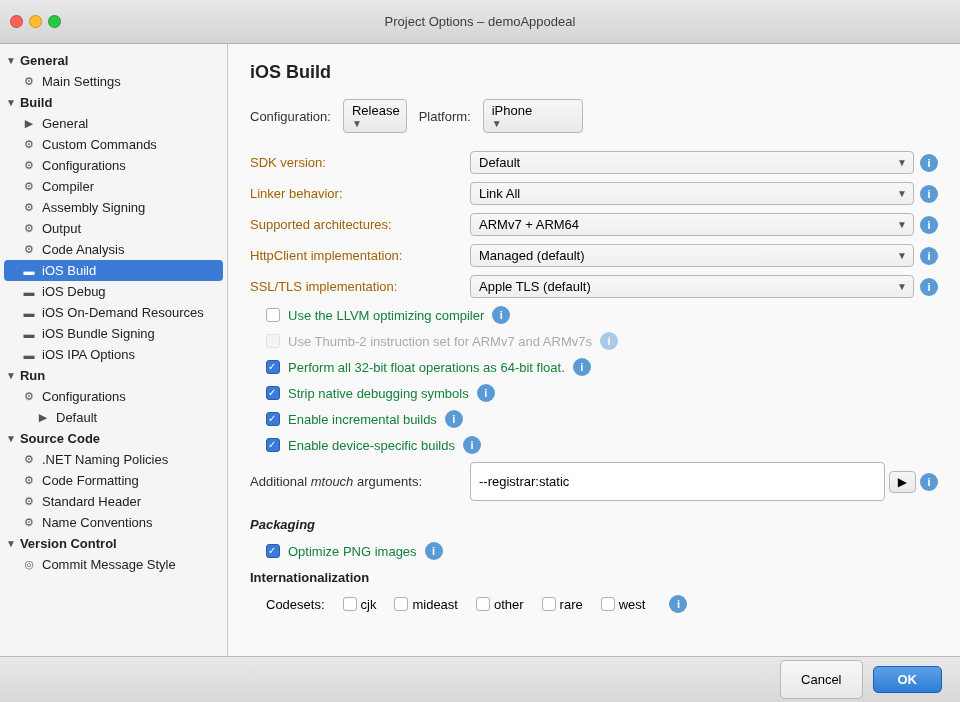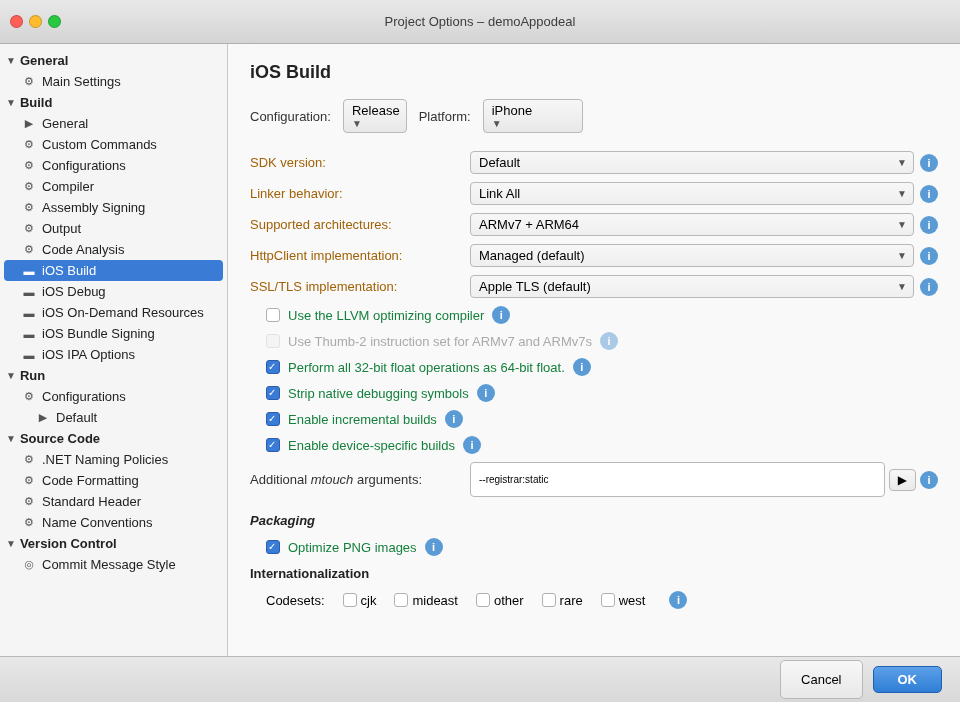--- a/index.html
+++ b/index.html
@@ -189,21 +189,21 @@
       align-items: center;
       margin-bottom: 8px;
     }
     .mtouch-label { width: 220px; font-size: 13px; color: #333; flex-shrink: 0; }
     .mtouch-label em { font-style: italic; }
     .mtouch-input {
       flex: 1;
       border: 1px solid #b8b8b8;
       border-radius: 4px;
       padding: 11px 8px;
-      font-size: 10px;
+      font-size: 13px;
       background: white;
     }
     .mtouch-arrow-btn {
       background: linear-gradient(to bottom, #f7f7f7, #e8e8e8);
       border: 1px solid #b8b8b8;
       border-radius: 4px;
       padding: 3px 8px;
       margin-left: 4px;
       font-size: 12px;
       cursor: pointer;

